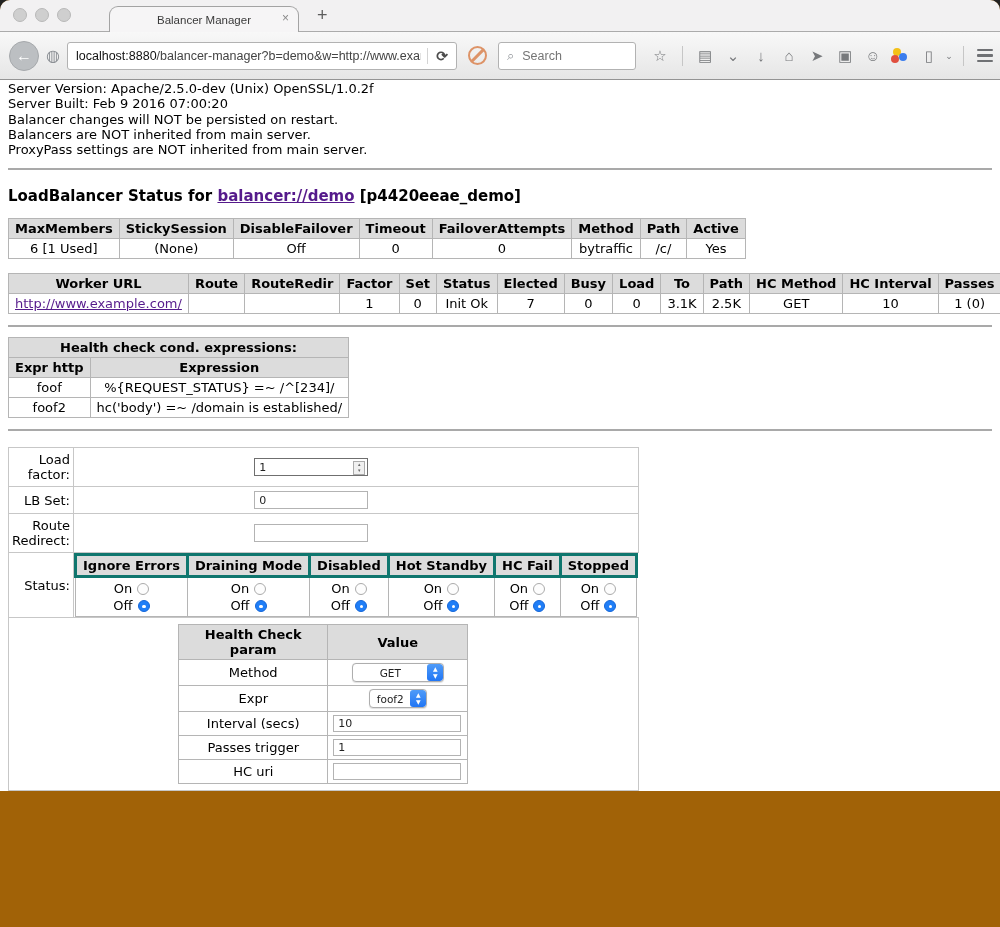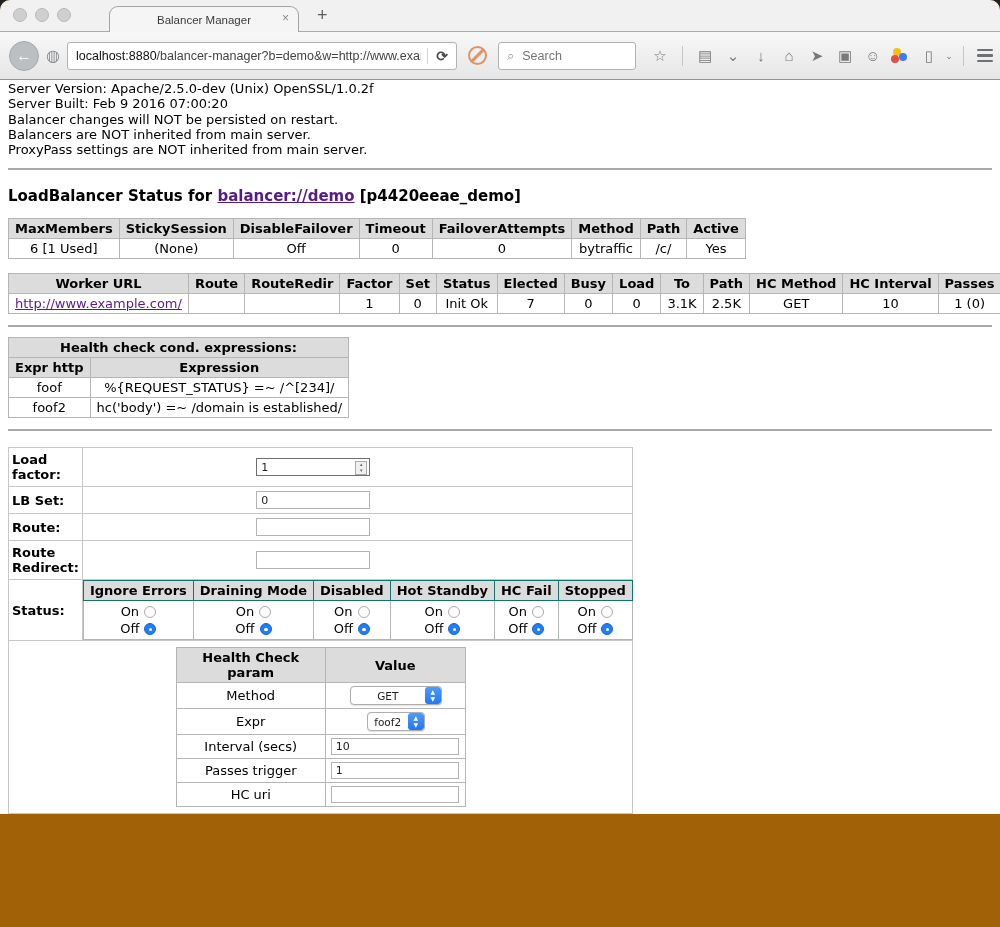--- a/index.html
+++ b/index.html
@@ -56,30 +56,30 @@
 
   table.grid{border-collapse:collapse;font-size:13px;margin:0 0 3px;}
   table.grid th,table.grid td{border:1px solid #b5b5b5;padding:2px 6px;text-align:center;white-space:nowrap;}
   table.grid th{background:#dcdcdc;}
   td.left{text-align:left;}
   .mb{margin-bottom:13px;padding-left:44px;}
 
   
   table.form{border-collapse:collapse;font-size:13px;width:565px;margin-top:16px;}
   table.form>tbody>tr>td{border:1px solid #c7c7c7;padding:4px 3px;}
-  .lbl-cell{width:100px;text-align:left;font-weight:bold;}
+  .lbl-cell{width:100px;text-align:right;}
   .val-cell{text-align:center;padding-right:92px !important;}
   input.txt{width:104px;height:14px;border:1px solid #b3b3b3;font-size:11px;padding:1px 4px;font-family:inherit;color:#222;}
   .numwrap{position:relative;display:inline-block;}
   input.num{width:104px;height:14px;border:1px solid #6f6f6f;font-size:11px;padding:1px 4px;font-family:inherit;color:#222;}
   .spin{position:absolute;right:3px;top:3px;width:10px;height:12px;border:1px solid #ababab;background:#f0f0f0;
         color:#666;font-size:5px;line-height:5.5px;text-align:center;}
 
   table.status{border-collapse:collapse;font-size:13px;}
-  table.status th{border:1px solid #0f766e;background:#dcdcdc;padding:2px 6px;white-space:nowrap;}
+  table.status th{border:3px solid #0f766e;background:#dcdcdc;padding:2px 6px;white-space:nowrap;}
   table.status td{border:1px solid #b5b5b5;padding:2px 8px;text-align:center;}
   .radio-line{line-height:17px;white-space:nowrap;}
   .radio{display:inline-block;width:12px;height:12px;border-radius:50%;border:1px solid #ababab;background:#fdfdfd;
          vertical-align:-2px;margin-left:5px;box-sizing:border-box;}
   .radio.checked{background:#1f7ef7;border:1px solid #1566d8;position:relative;}
   .radio.checked::after{content:'';position:absolute;left:3.5px;top:3.5px;width:3.5px;height:3.5px;border-radius:50%;background:#fff;}
 
   table.hc{border-collapse:collapse;font-size:13px;margin:2px auto;}
   table.hc th{border:1px solid #b5b5b5;background:#dcdcdc;padding:2px 8px;}
   table.hc td{border:1px solid #b5b5b5;padding:3px 4px;text-align:center;}
@@ -263,26 +263,20 @@
           <span class="numwrap"><input class="num" value="1" style=""><span class="spin">▴<br>▾</span></span>
         </td>
       </tr>
       <tr>
         <td class="lbl-cell">LB Set:</td>
         <td class="val-cell">
           <input class="txt" value="0" style="">
         </td>
       </tr>
       <tr>
-        <td class="lbl-cell">Route:</td>
-        <td class="val-cell">
-          <input class="txt" value="" style="">
-        </td>
-      </tr>
-      <tr>
         <td class="lbl-cell">Route Redirect:</td>
         <td class="val-cell">
           <input class="txt" value="" style="">
         </td>
       </tr>
       <tr>
         <td class="lbl-cell">Status:</td>
         <td style="padding:0 0 0 0;border:none;">
           <table class="status">
             <tbody>

